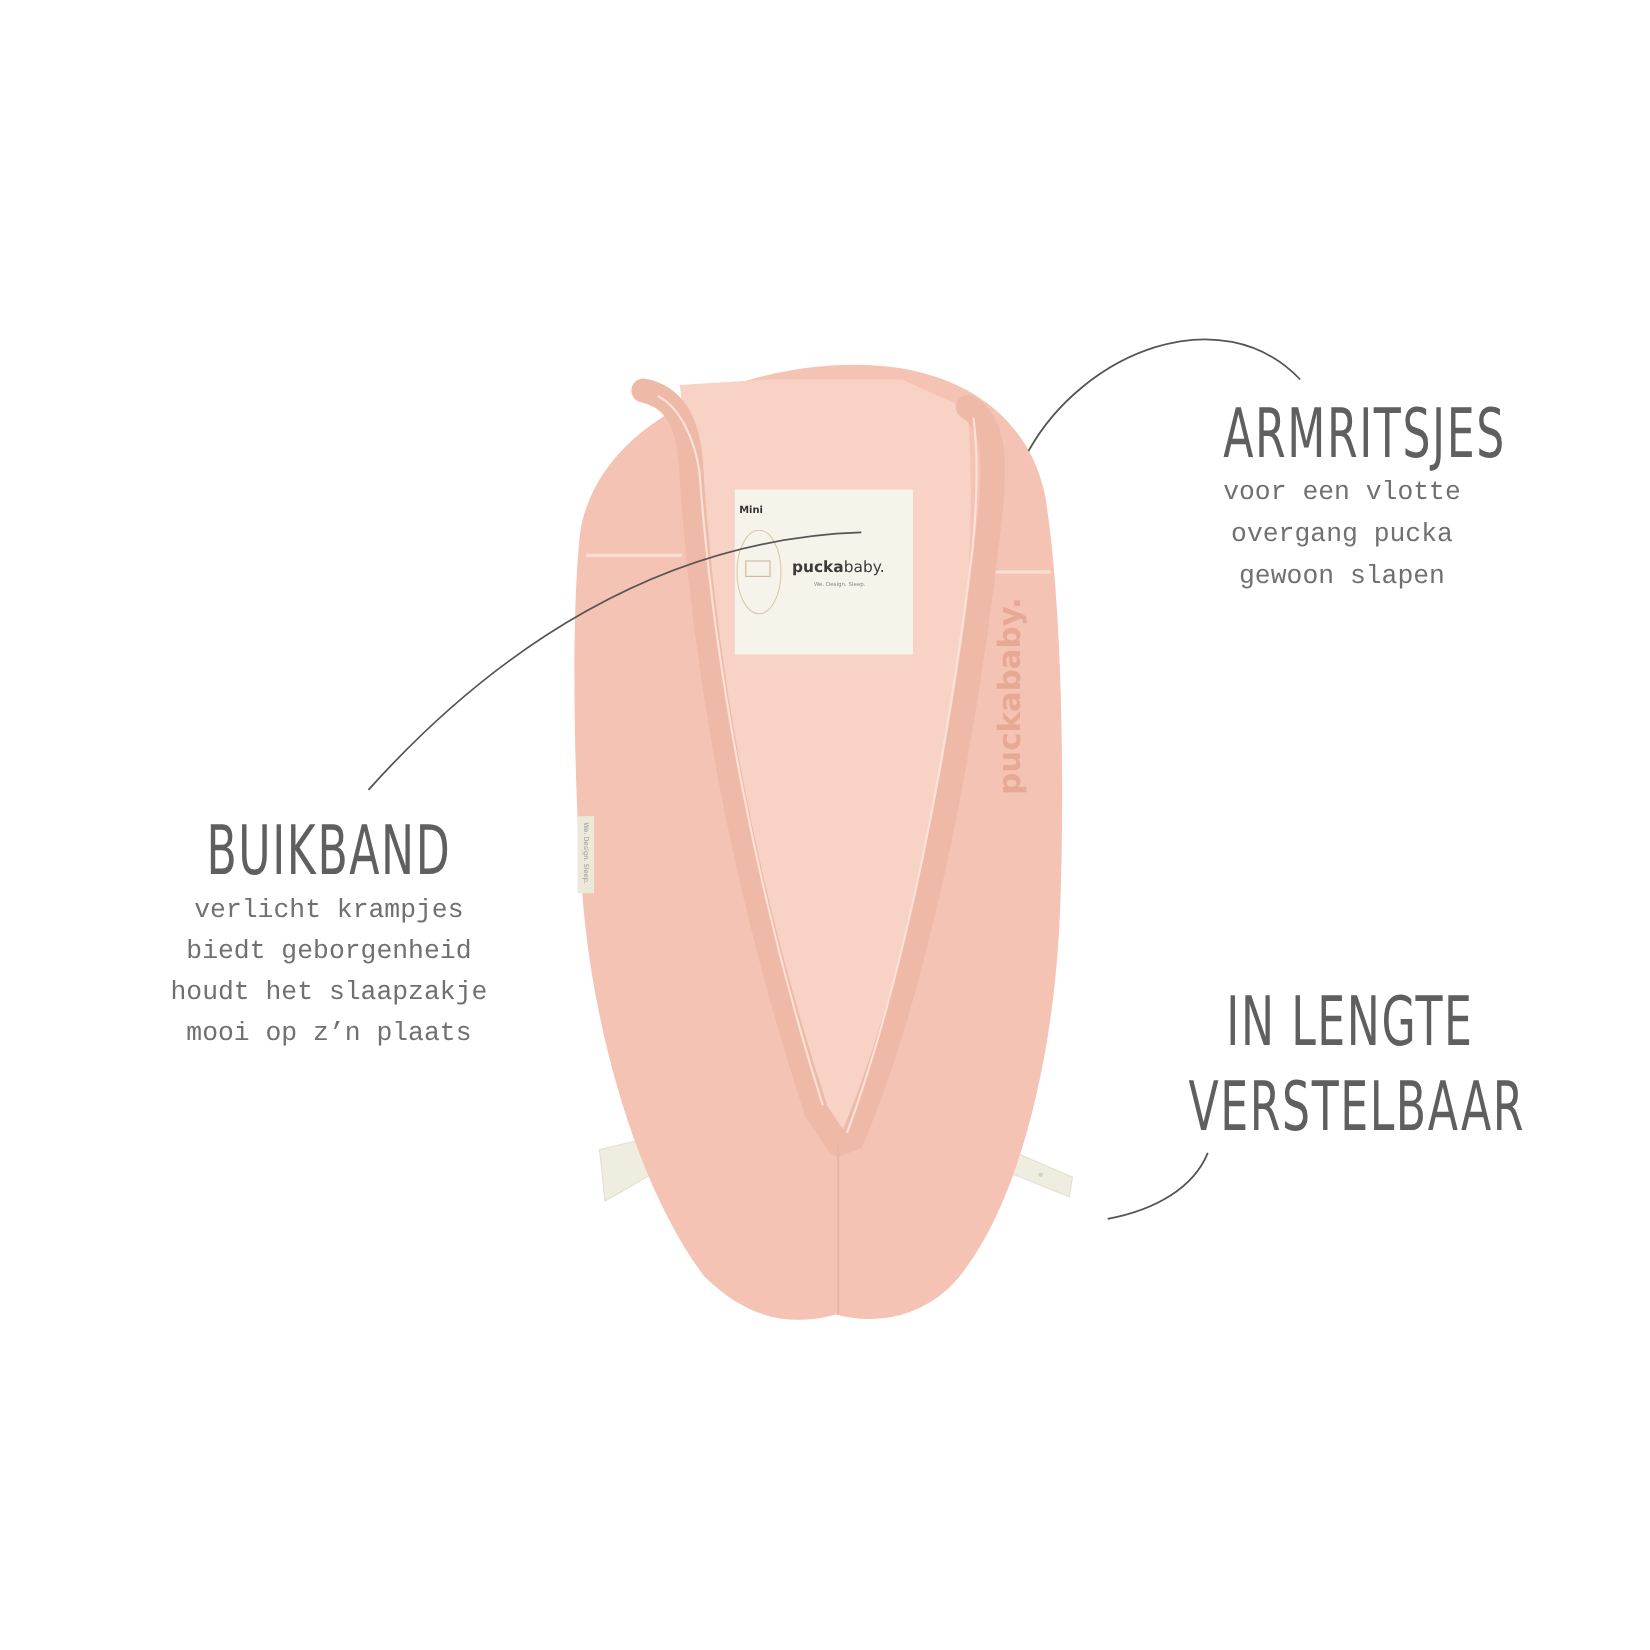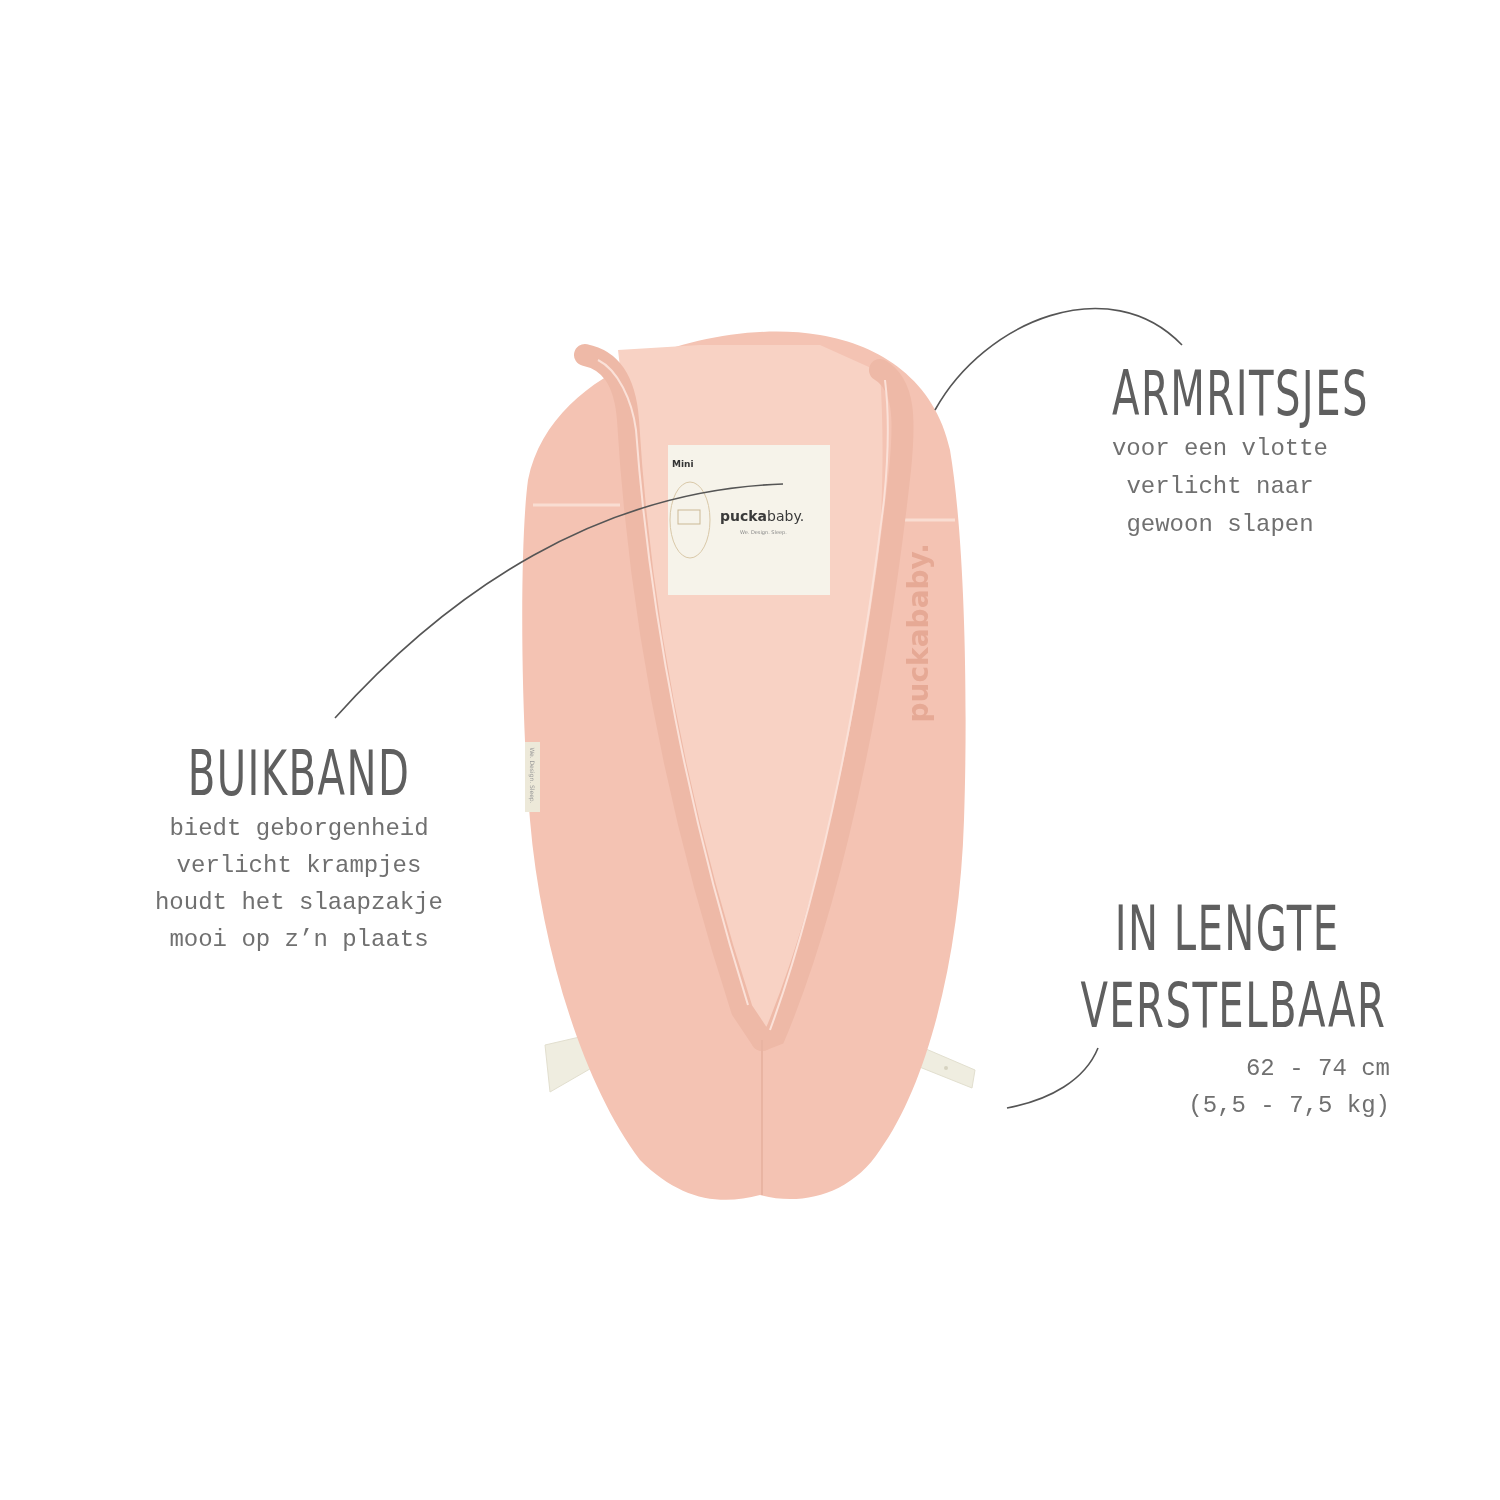--- a/index.html
+++ b/index.html
@@ -83,32 +83,28 @@
 
 <svg class="product" viewBox="0 0 1500 1500" xmlns="http://www.w3.org/2000/svg" style="pointer-events:none;">
   <path d="M 935,410 C 985,320 1110,270 1182,345" stroke="#555" stroke-width="1.6" fill="none"></path>
   <path d="M 335,718 C 450,590 600,490 783,484" stroke="#555" stroke-width="1.6" fill="none"></path>
   <path d="M 1007,1108 C 1050,1100 1085,1080 1098,1048" stroke="#555" stroke-width="1.6" fill="none"></path>
 </svg>
 
 <div class="callout" id="armritsjes">
   <span class="title">ARMRITSJES</span>
   <span class="line">voor een vlotte</span>
-  <span class="line">verlicht naar</span>
+  <span class="line">overgang pucka</span>
   <span class="line">gewoon slapen</span>
 </div>
 
 <div class="callout" id="buikband">
   <span class="title">BUIKBAND</span>
+  <span class="line">verlicht krampjes</span>
   <span class="line">biedt geborgenheid</span>
-  <span class="line">verlicht krampjes</span>
   <span class="line">houdt het slaapzakje</span>
   <span class="line">mooi op z’n plaats</span>
 </div>
 
 <div class="callout" id="lengte">
   <span class="title">IN LENGTE</span>
   <span class="title">VERSTELBAAR</span>
-  <div class="spec">
-    <span class="line">62 - 74 cm</span>
-    <span class="line">(5,5 - 7,5 kg)</span>
-  </div>
 </div>
 
 </body></html>

